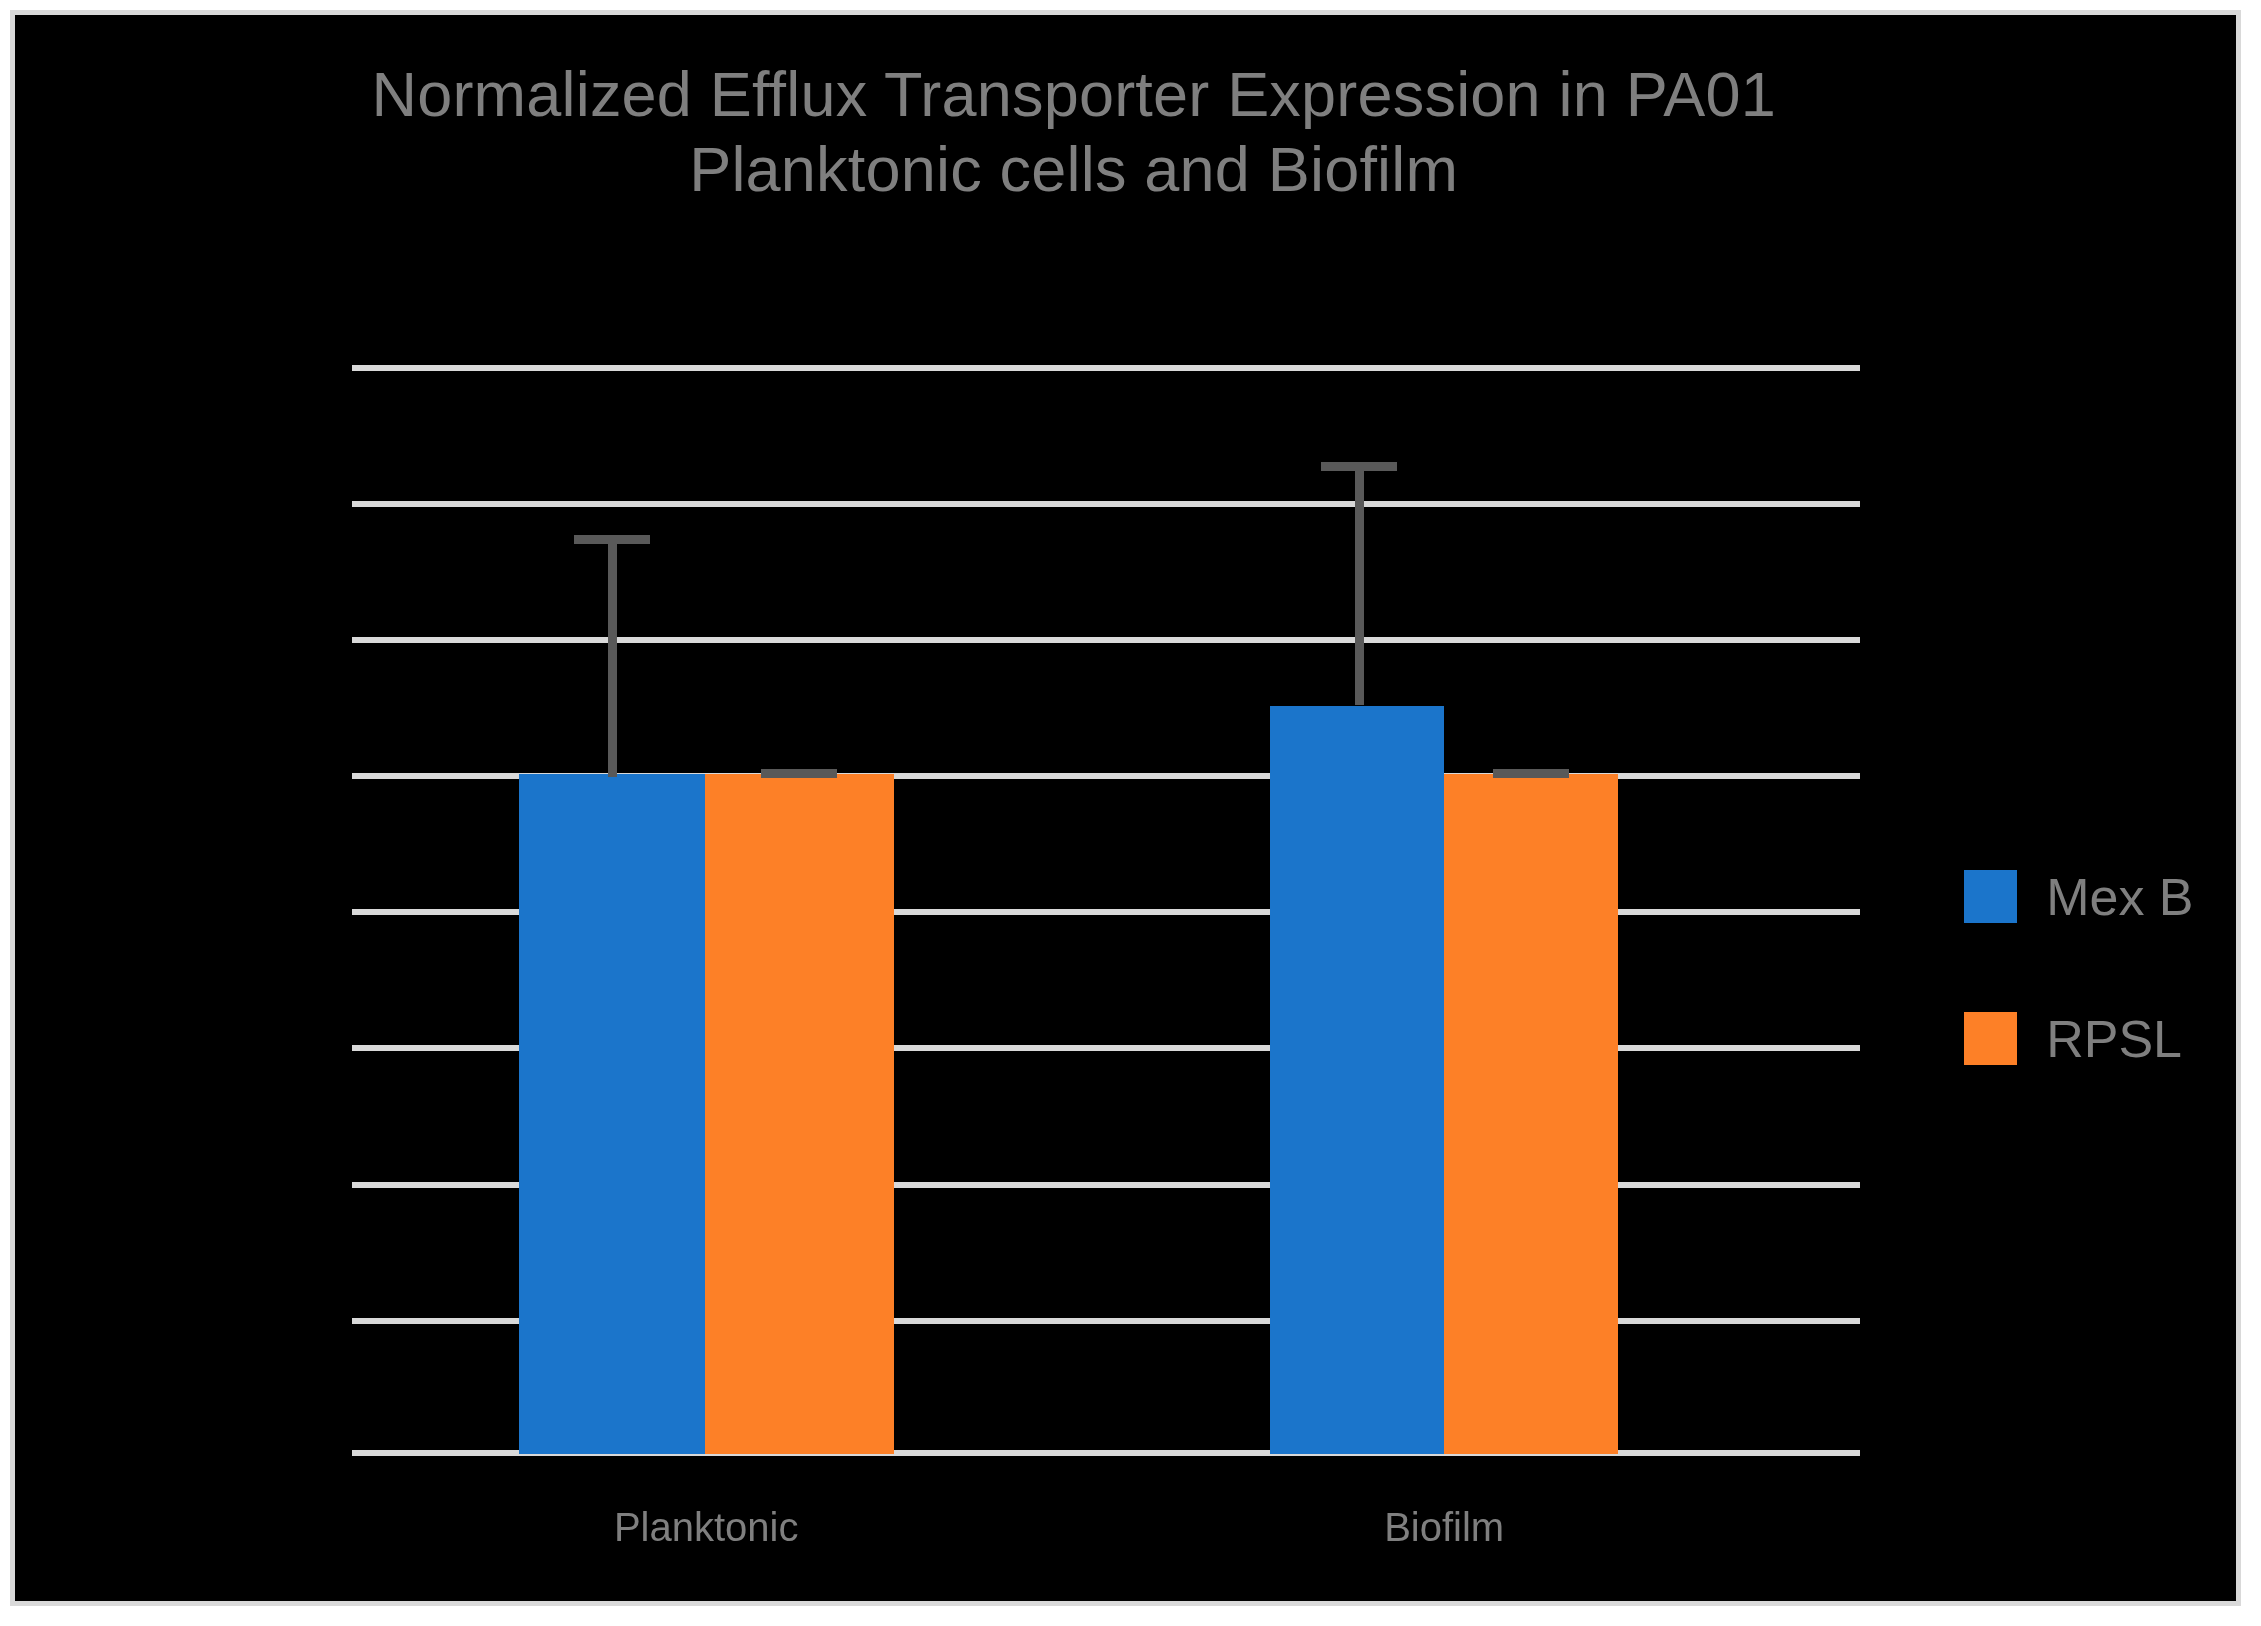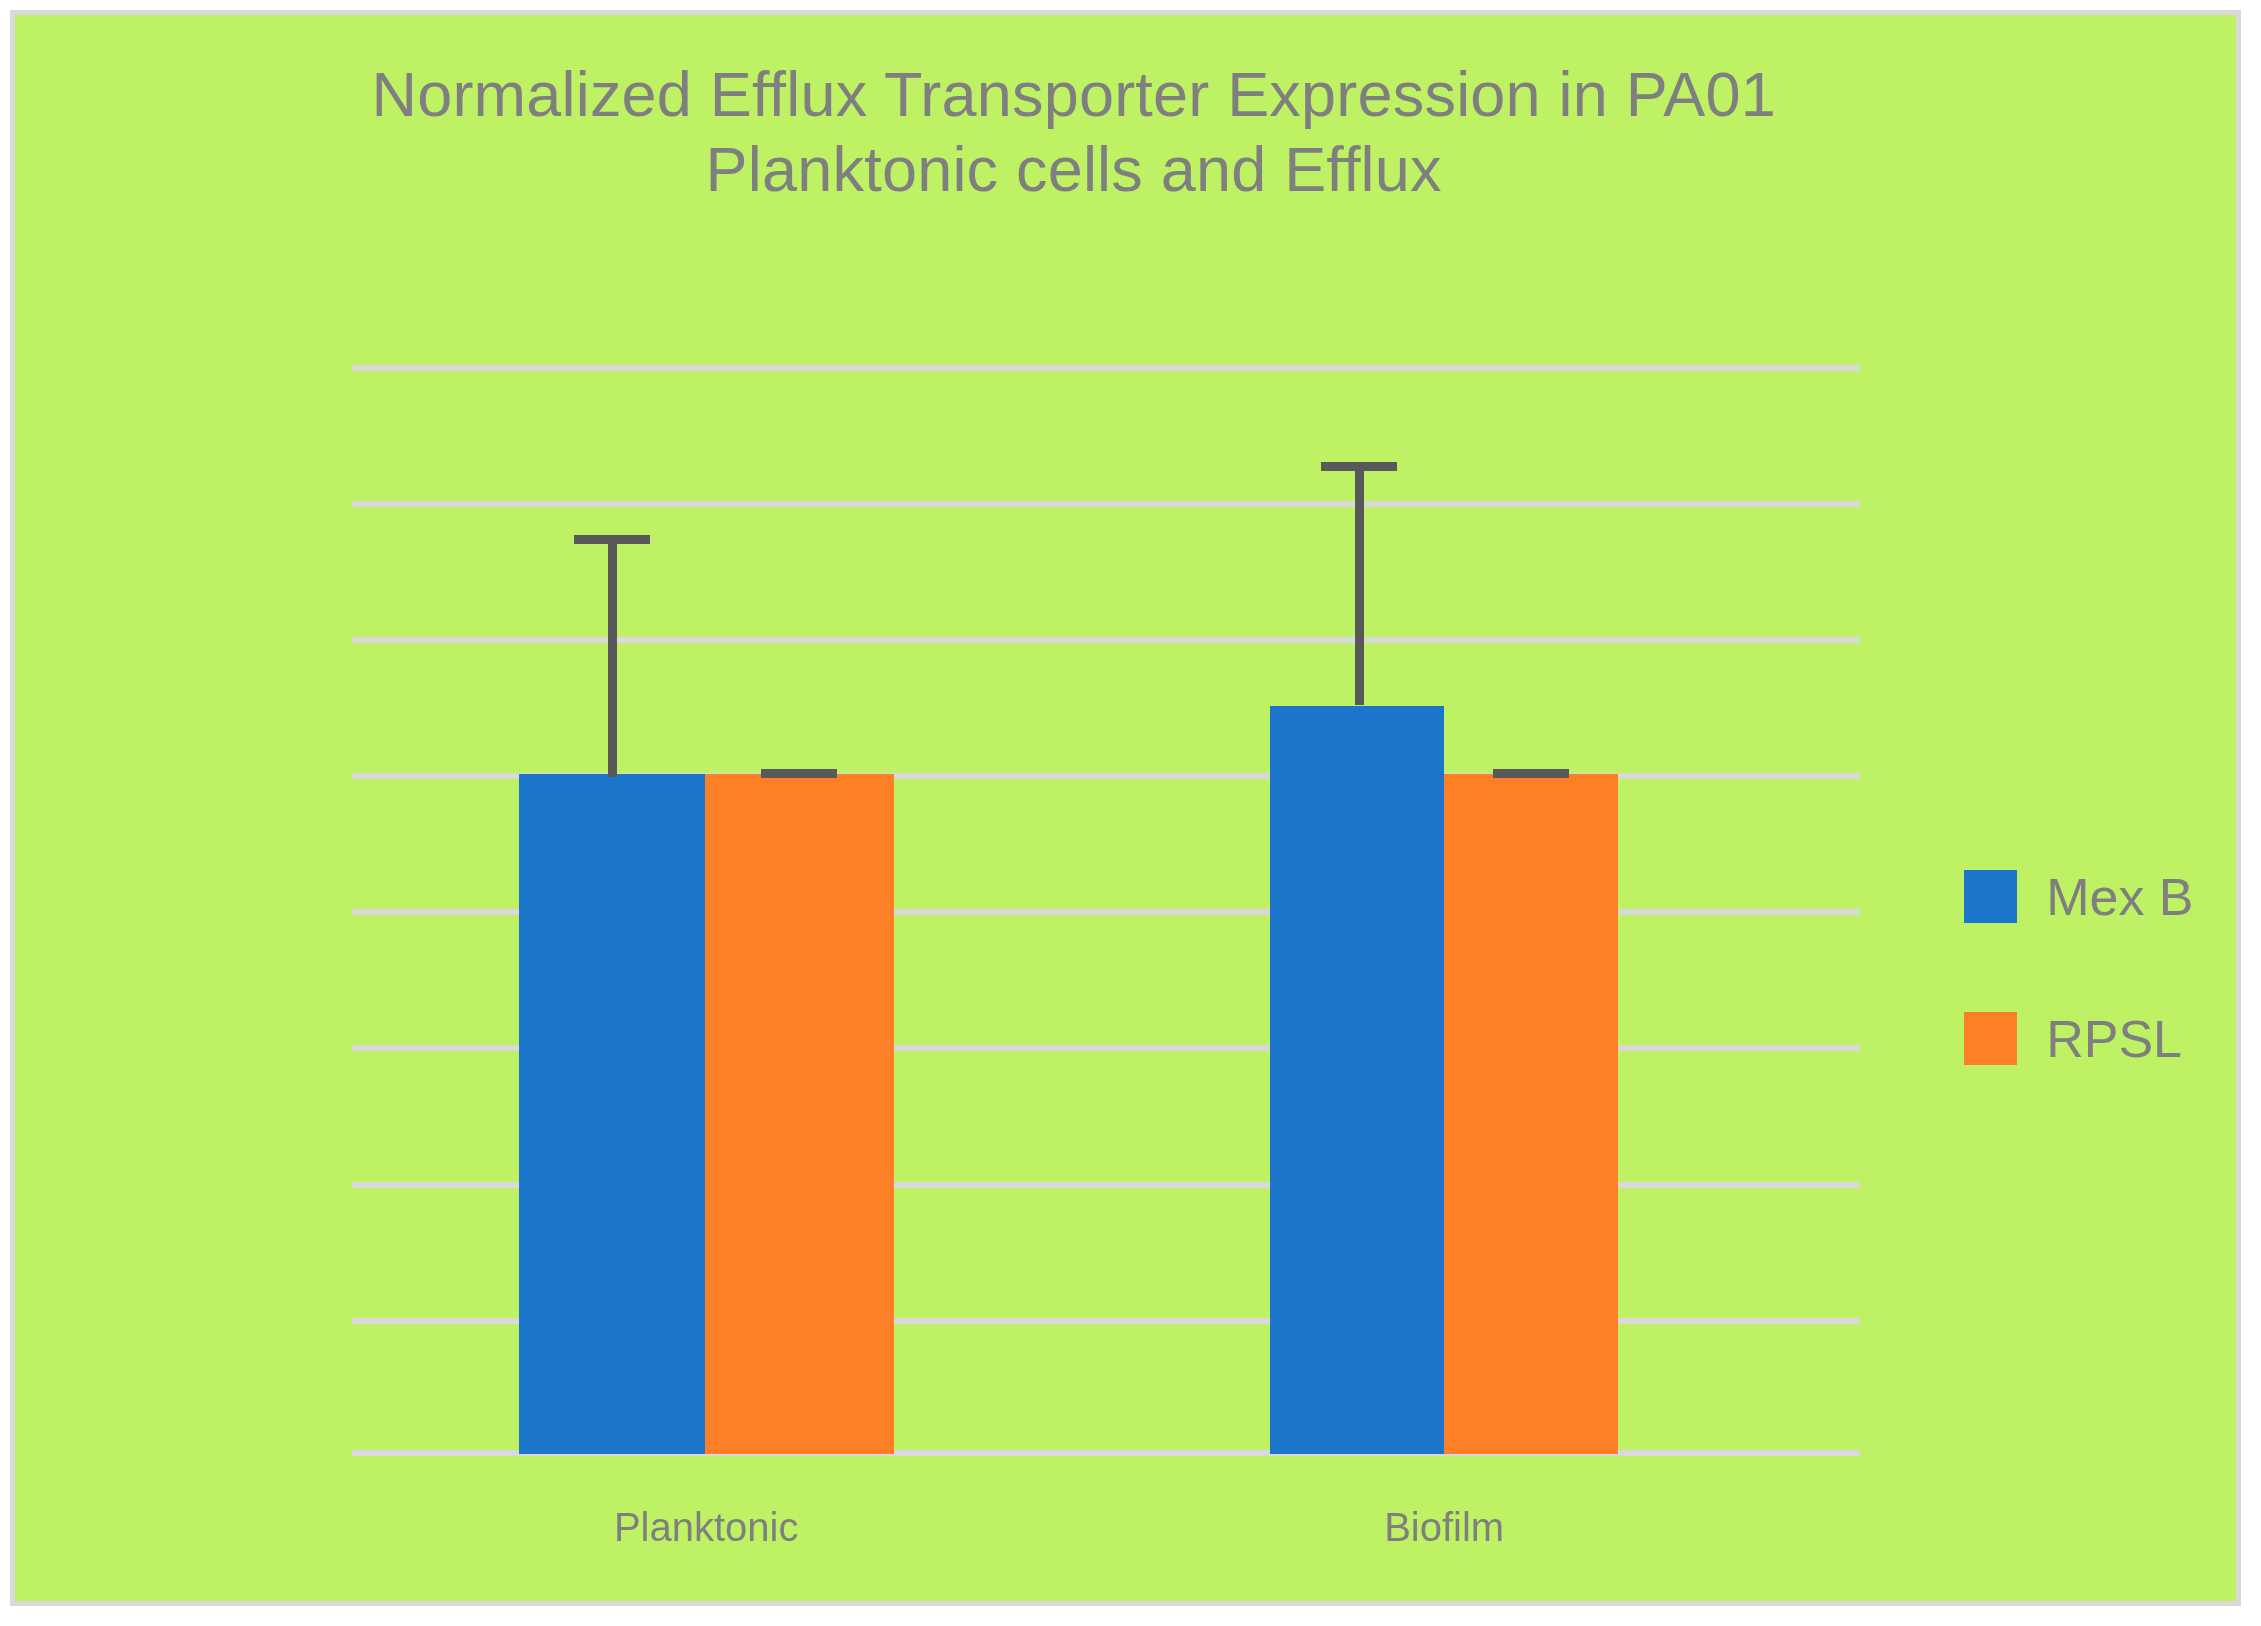--- a/index.html
+++ b/index.html
@@ -15,21 +15,21 @@
   }
 
   
   #chart-frame {
     position: absolute;
     left: 10.2px;
     top: 10.2px;
     width: 2231px;   
     height: 1596px;
     border: 5.1px solid #d9d9d9;
-    background: #bef264;
+    background: #000000;
     box-sizing: border-box;
   }
 
   
   #chart-title {
     position: absolute;
     left: 186px;
     top: 42px;
     width: 1745px;
     text-align: center;
@@ -118,21 +118,21 @@
     line-height: 1;
   }
 </style>
 </head>
 <body>
 
 <div id="chart-frame">
 
   <div id="chart-title">
     <span class="tline">Normalized Efflux Transporter Expression in PA01</span>
-    <span class="tline">Planktonic cells and Efflux</span>
+    <span class="tline">Planktonic cells and Biofilm</span>
   </div>
 
   <div id="plot-area">
 
     <div class="gridline" style="top:0px;"></div>
     <div class="gridline" style="top:136px;"></div>
     <div class="gridline" style="top:272px;"></div>
     <div class="gridline" style="top:408px;"></div>
     <div class="gridline" style="top:544px;"></div>
     <div class="gridline" style="top:680px;"></div>

